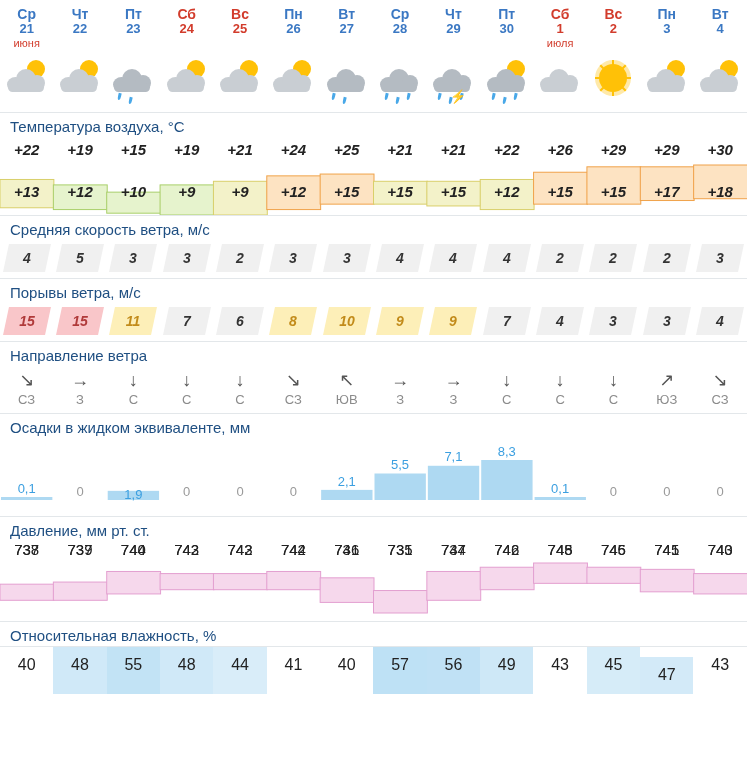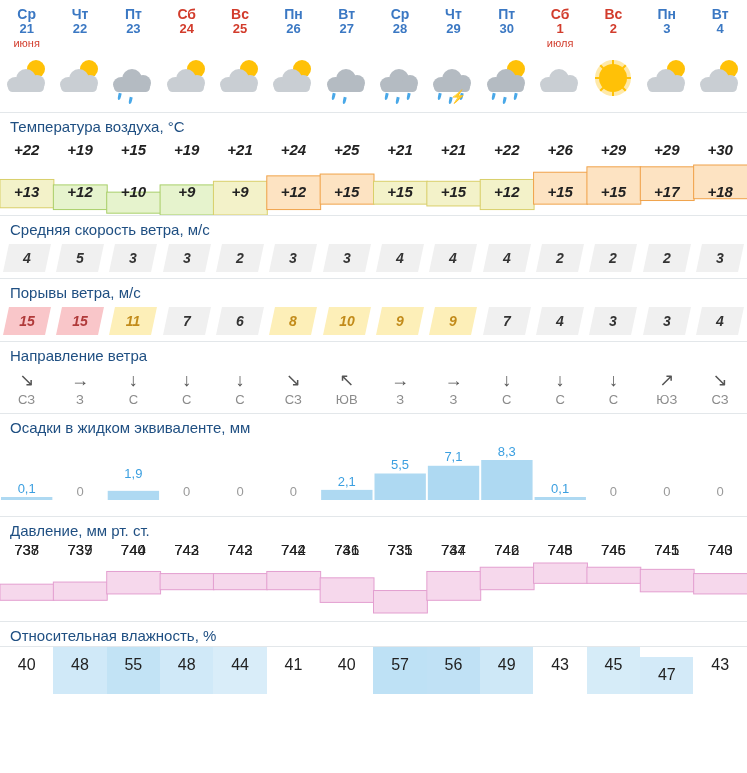--- a/index.html
+++ b/index.html
@@ -524,21 +524,21 @@
         <rect x="534.5714285714286" y="59" width="51.357142857142854" height="3" fill="#aed9f2"></rect>
       </svg>
     <div class="plabels" id="precip-row">
         <div class="col">
           <div class="v" style="top: 43px;">0,1</div>
         </div>
         <div class="col">
           <div class="v zero" style="top: 46px;">0</div>
         </div>
         <div class="col">
-          <div class="v" style="top: 28px;">1,9</div>
+          <div class="v" style="top: 49px;">1,9</div>
         </div>
         <div class="col">
           <div class="v zero" style="top: 46px;">0</div>
         </div>
         <div class="col">
           <div class="v zero" style="top: 46px;">0</div>
         </div>
         <div class="col">
           <div class="v zero" style="top: 46px;">0</div>
         </div>

